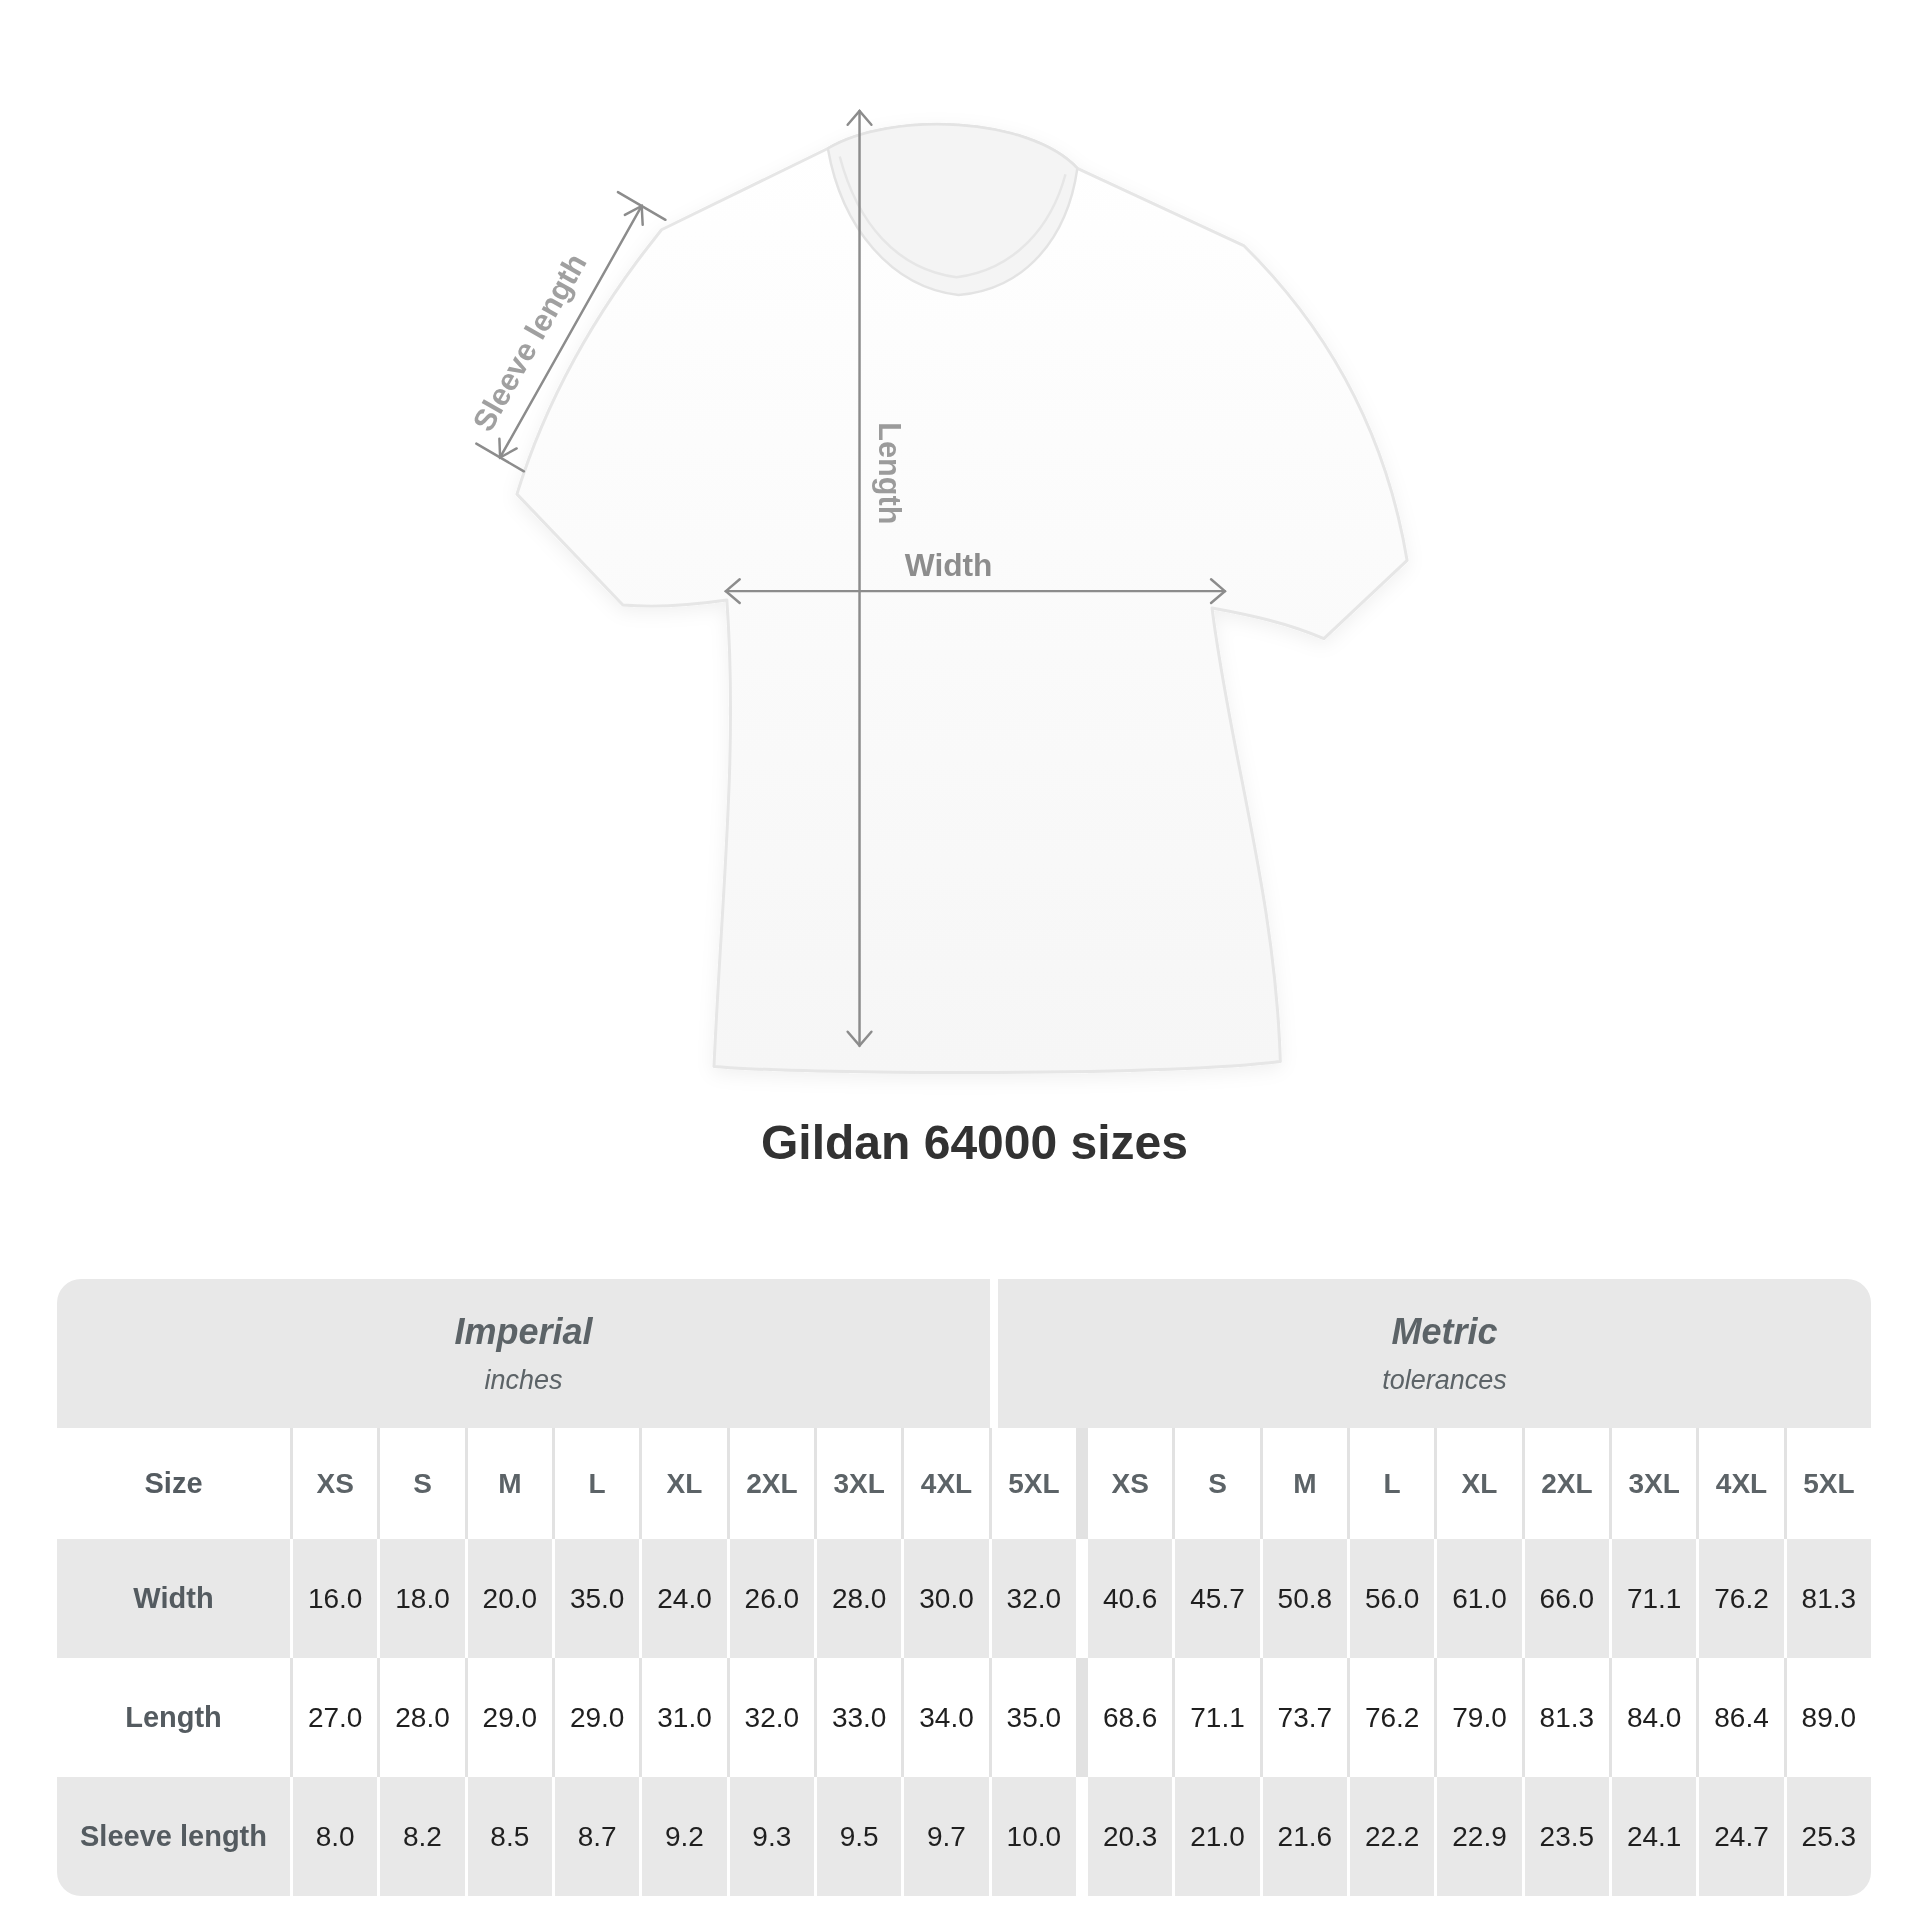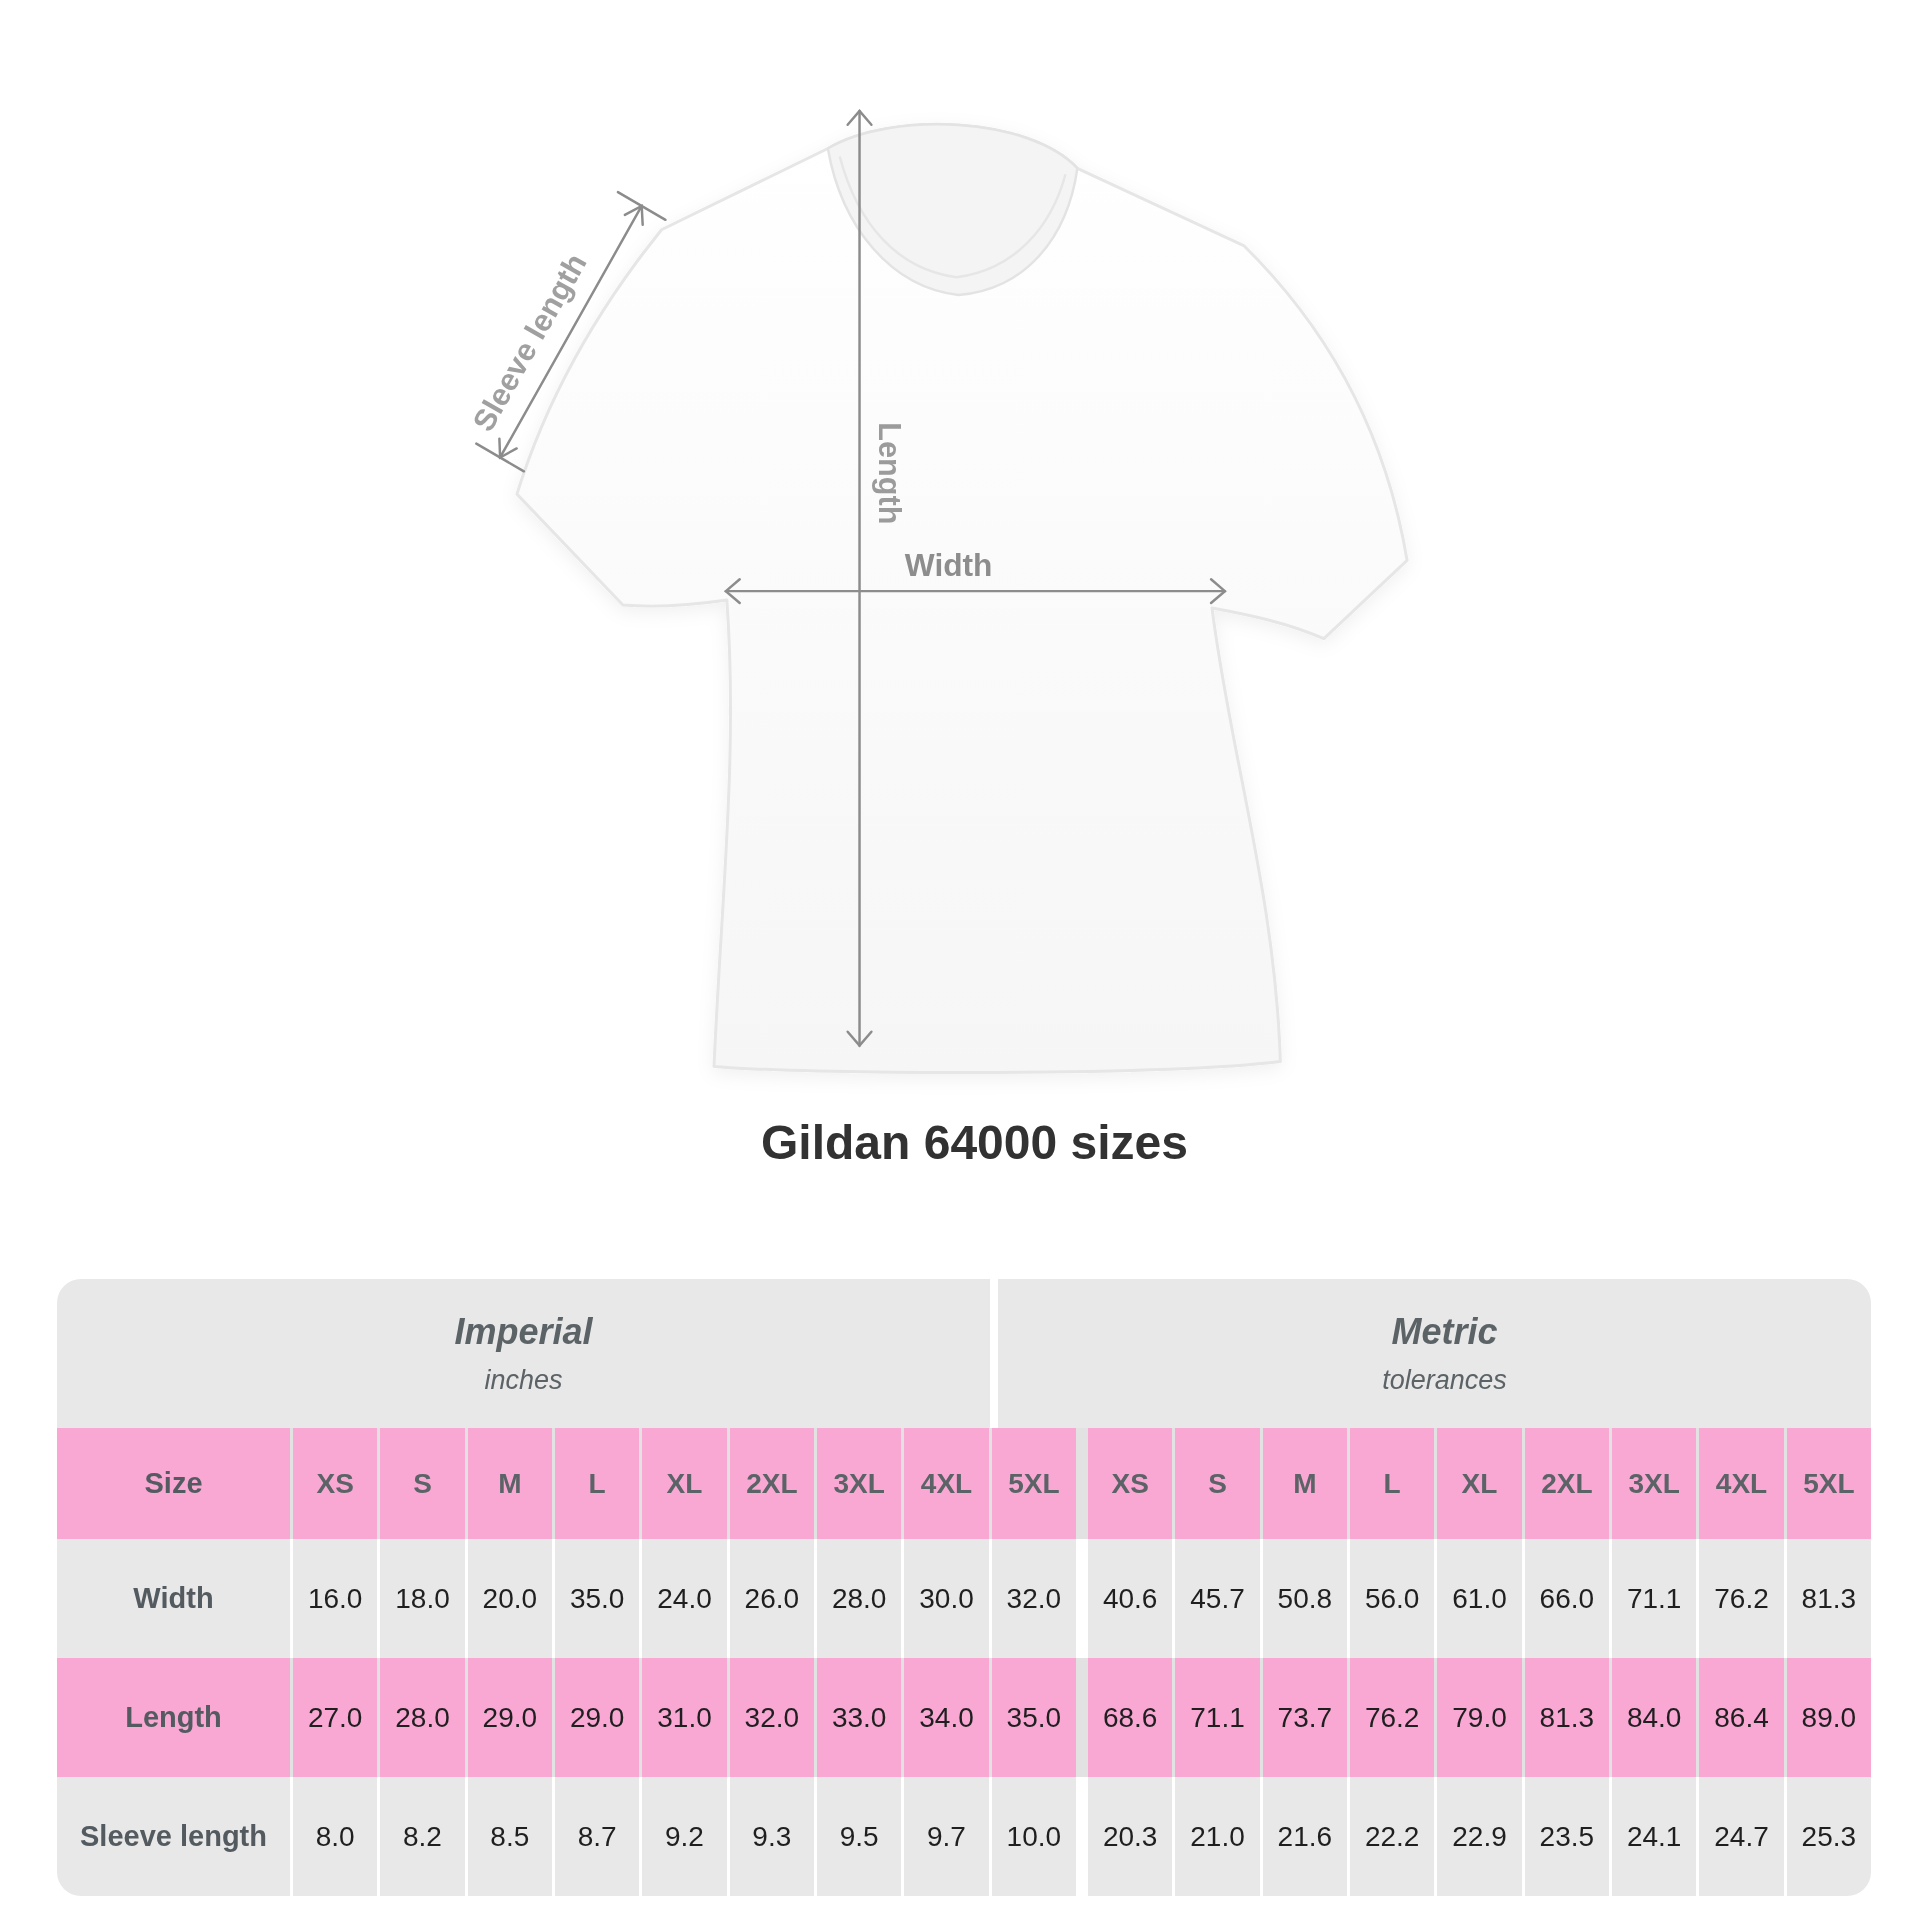--- a/index.html
+++ b/index.html
@@ -19,21 +19,21 @@
   .band-imperial{flex:0 0 933px;border-radius:24px 0 0 0;}
   .band-metric{flex:1;border-radius:0 24px 0 0;padding-left:20px;}
   .band-label{font-size:36px;font-weight:bold;font-style:italic;color:#5c6367;}
   .band-sublabel{font-size:27px;font-style:italic;color:#5c6367;}
 
   .trow{display:grid;grid-template-columns:233px repeat(9,1fr) 6px repeat(9,1fr);
         column-gap:3px;}
   .row-header{height:111px;background:#e2e2e2;}
   .row-white{height:119px;background:#e2e2e2;}
   .row-gray{height:119px;background:#ffffff;}
-  .row-header .cell,.row-white .cell{background:#f9a8d4;}
+  .row-header .cell,.row-white .cell{background:#ffffff;}
   .row-gray .cell{background:#e8e8e8;}
   .row-last{border-radius:0 0 24px 24px;overflow:hidden;}
   .cell{display:flex;align-items:center;justify-content:center;}
   .cell.spacer{background:transparent;}
   .cell.hd{font-size:28px;font-weight:bold;color:#5c6367;}
   .cell.lab{font-size:29px;font-weight:bold;color:#545b60;}
   .cell.val{font-size:28px;color:#1f1f1f;}
 </style>
 </head>
 <body>

